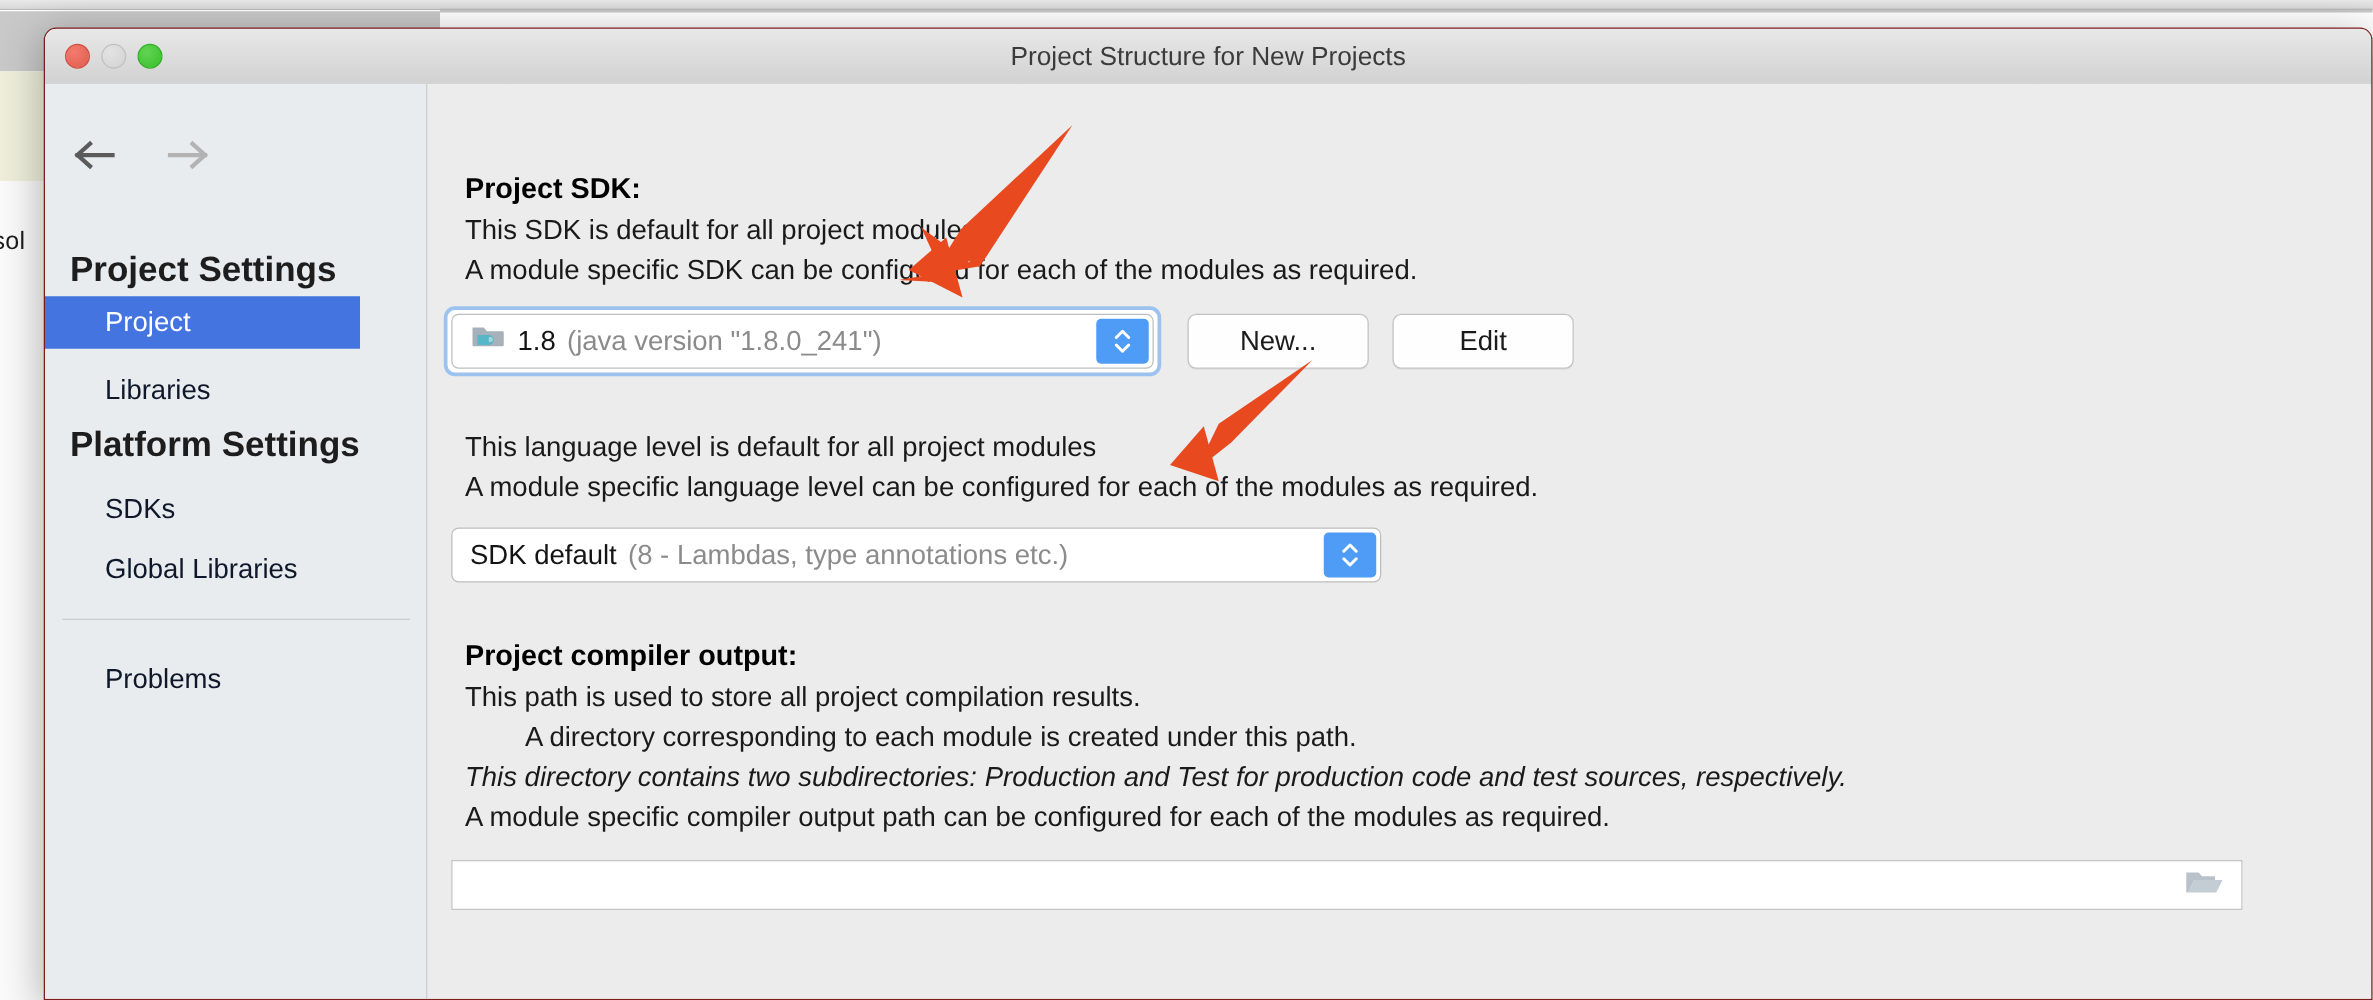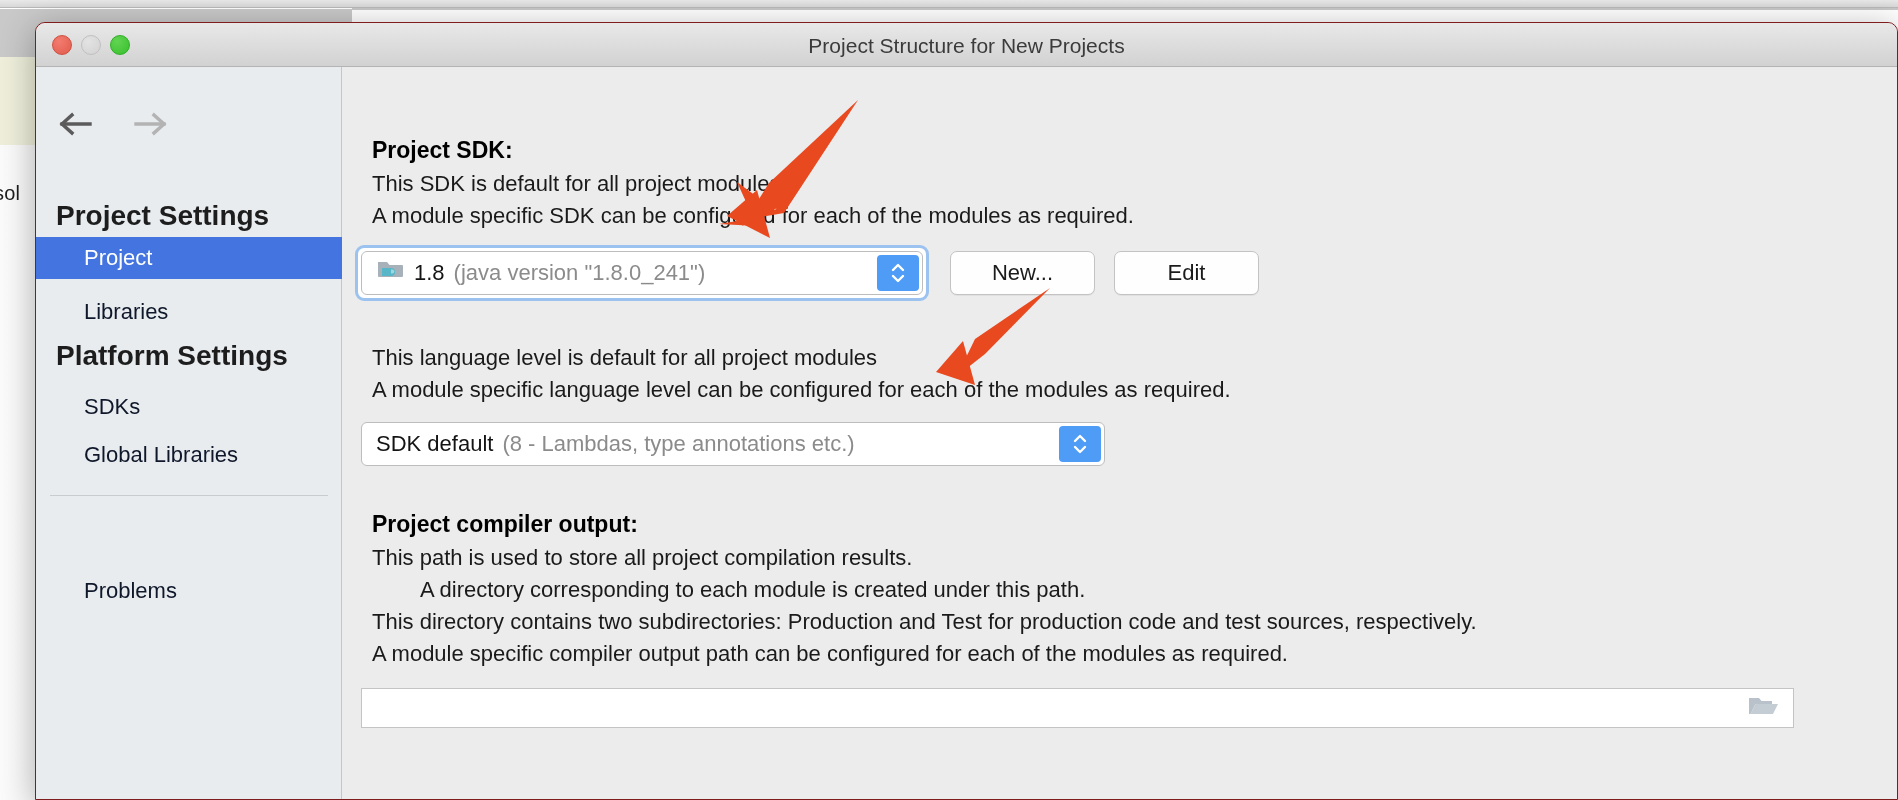--- a/index.html
+++ b/index.html
@@ -76,21 +76,21 @@
   .arrow-btn { width: 42px; height: 26px; position: relative; cursor: default; }
   .arrow-btn svg { display: block; }
   .side-head {
     position: absolute; font-size: 28px; font-weight: bold; color: #1d1d1d;
   }
   .side-item {
     position: absolute; font-size: 22px; color: #0f172a;
     height: 42px; line-height: 42px;
   }
   .side-item.selected {
-    left: 0; width: 306px; background: #4374e0; color: #ffffff;
+    left: 0; width: 252px; background: #4374e0; color: #ffffff;
     padding-left: 48px;
   }
   .side-sep {
     position: absolute; left: 14px; width: 278px; height: 1px;
     background: #c8ccce; top: 428px;
   }
 
   
   .main { flex: 1; position: relative; background: #ececec; }
   .h-bold { position: absolute; font-size: 23px; font-weight: bold; color: #000000; }
@@ -188,21 +188,21 @@
       <div class="side-item" style="left:48px; top:224px;">Libraries</div>
 
       <div class="side-head" style="left:20px; top:273px;">Platform Settings</div>
 
       <div class="side-item" style="left:48px; top:319px;">SDKs</div>
 
       <div class="side-item" style="left:48px; top:367px;">Global Libraries</div>
 
       <div class="side-sep"></div>
 
-      <div class="side-item" style="left:48px; top:455px;margin-top:48px;">Problems</div>
+      <div class="side-item" style="left:48px; top:455px;">Problems</div>
     </div>
 
     <div class="main">
 
       <div class="h-bold" style="left:30px; top:70px;">Project SDK:</div>
       <div class="p-line" style="left:30px; top:104px;">This SDK is default for all project modules.</div>
       <div class="p-line" style="left:30px; top:136px;">A module specific SDK can be configured for each of the modules as required.</div>
 
       <div class="combo-focus" style="left:13px; top:178px; width:574px; height:56px;"></div>
       <div class="combo" style="left:19px; top:184px; width:562px; height:44px;">
@@ -244,21 +244,21 @@
               <polyline points="4,10 9,5 14,10"></polyline>
               <polyline points="4,16 9,21 14,16"></polyline>
             </g>
           </svg>
         </div>
       </div>
 
       <div class="h-bold" style="left:30px; top:444px;">Project compiler output:</div>
       <div class="p-line" style="left:30px; top:478px;">This path is used to store all project compilation results.</div>
       <div class="p-line" style="left:30px; top:510px;margin-left:48px;">A directory corresponding to each module is created under this path.</div>
-      <div class="p-line" style="left:30px; top:542px;">This directory contains two subdirectories: Production and Test for production code and test sources, respectively.</div>
+      <div class="p-line" style="left:30px; top:542px;font-style:italic;">This directory contains two subdirectories: Production and Test for production code and test sources, respectively.</div>
       <div class="p-line" style="left:30px; top:574px;">A module specific compiler output path can be configured for each of the modules as required.</div>
 
       <div class="pathfield" style="left:19px; top:621px; width:1433px; height:40px;">
         <span>
           <svg width="32" height="24" viewBox="0 0 32 24">
             <path d="M2 4 h10 l2.5 3 H25 v3 H8.5 L3.5 20 H2 Z" fill="#b9c2ca"></path>
             <path d="M8.5 10 H31 L26 20 H3.5 Z" fill="#c5cdd4"></path>
           </svg>
         </span>
       </div>

